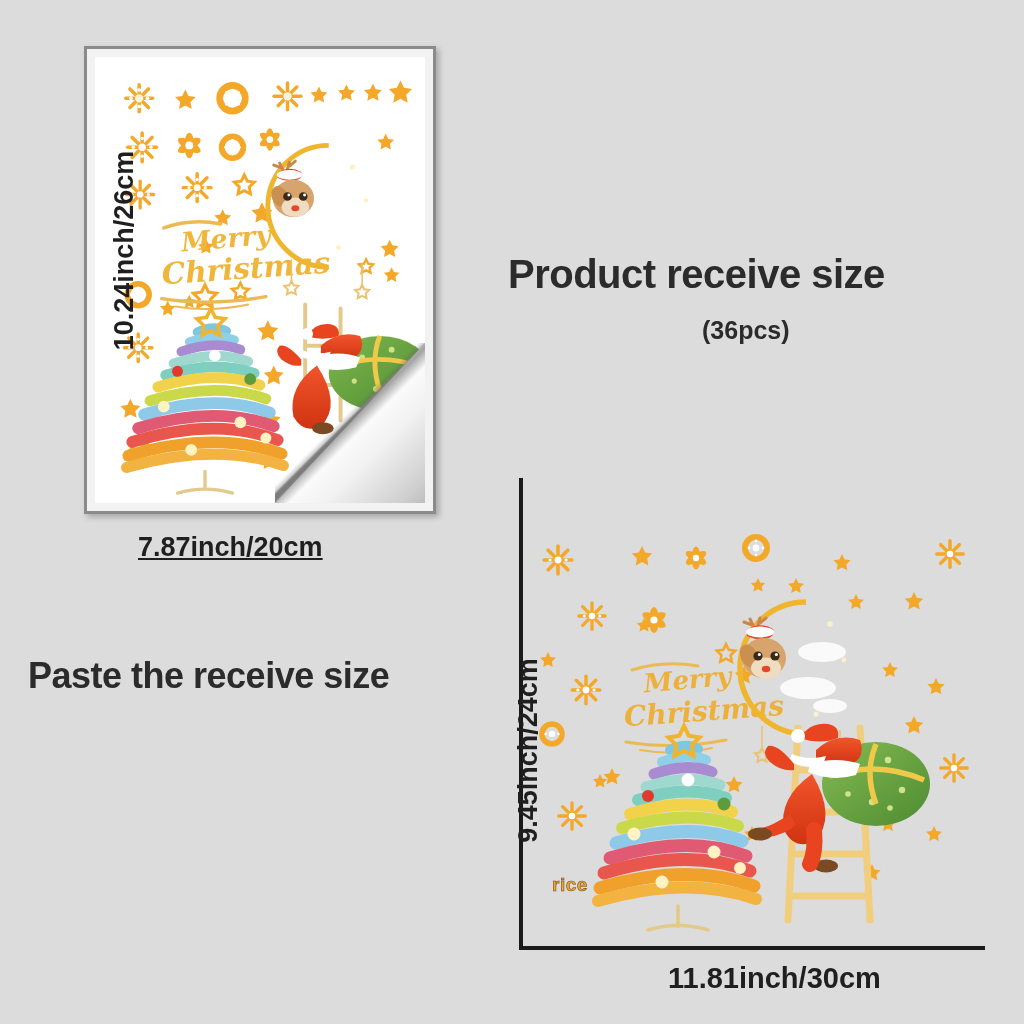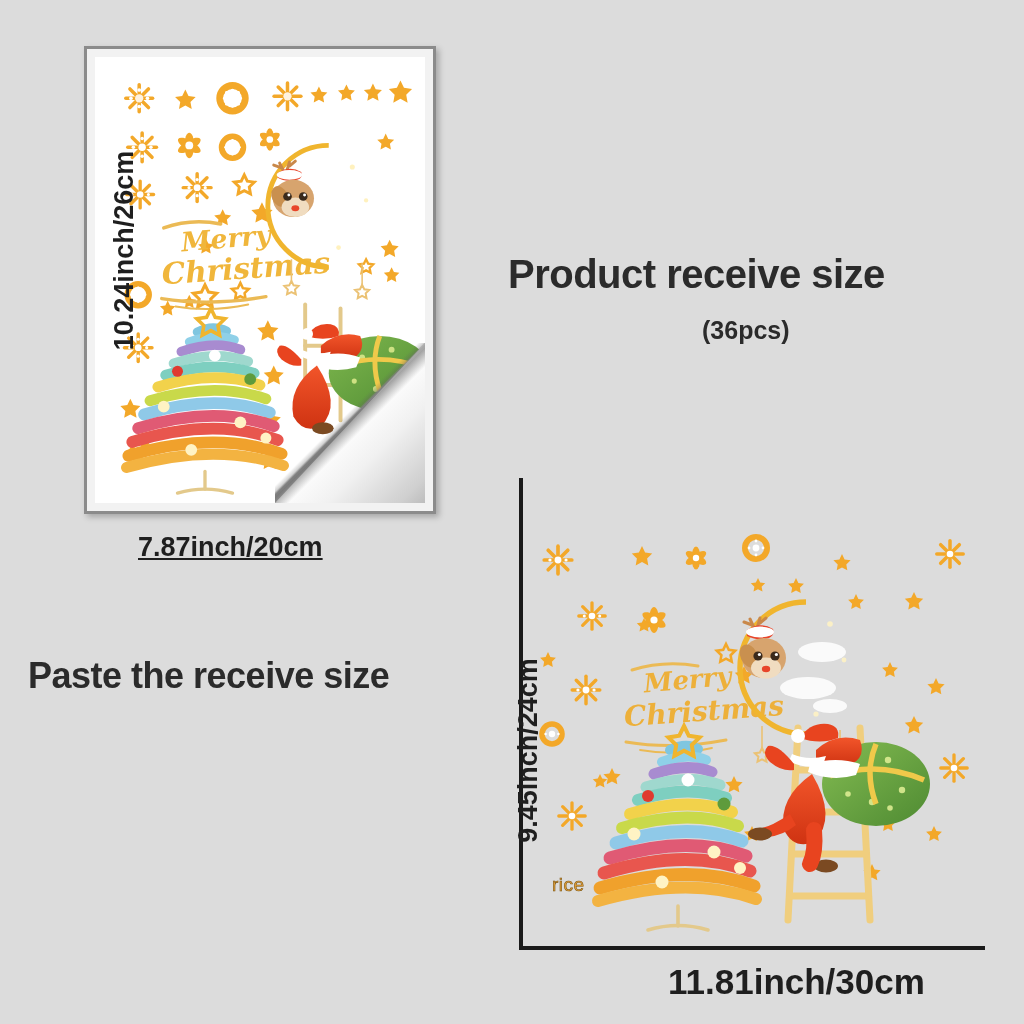--- a/index.html
+++ b/index.html
@@ -82,29 +82,29 @@
   #measure-h{
     position:absolute;left:519px;top:946px;width:466px;height:4px;
     background:#1a1a1a;
   }
   #label-applied-height{
     position:absolute;left:436px;top:735px;
     transform:rotate(-90deg);transform-origin:center;
     font-size:27px;
   }
   #label-applied-width{
-    position:absolute;left:668px;top:962px;font-size:35px;
+    position:absolute;left:668px;top:962px;font-size:29px;
   }
   #applied-art{
     position:absolute;left:530px;top:520px;width:452px;height:420px;
   }
 
   #watermark-rice{
     position:absolute;left:552px;top:874px;
-    font-size:19px;font-weight:normal;color:#E8A33D;
+    font-size:19px;font-weight:bold;color:#E8A33D;
     -webkit-text-stroke:0.6px #7a5410;
     letter-spacing:.5px;
   }
 </style>
 </head>
 <body>
 
 <div class="stage">
 
   <div id="sheet-frame">

